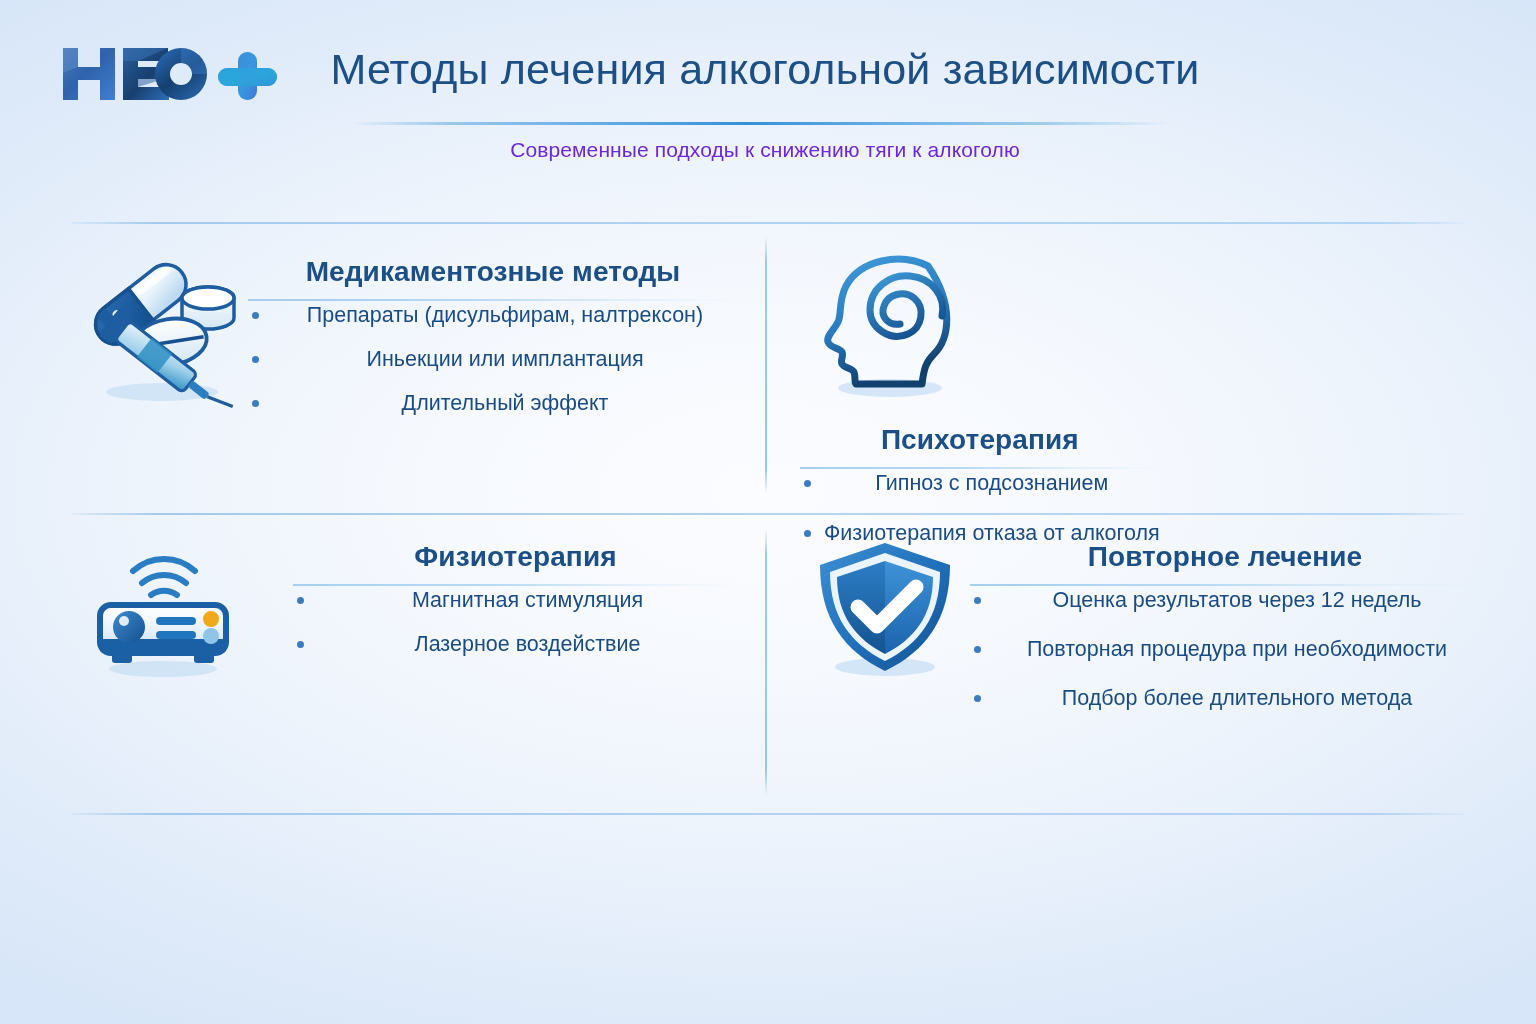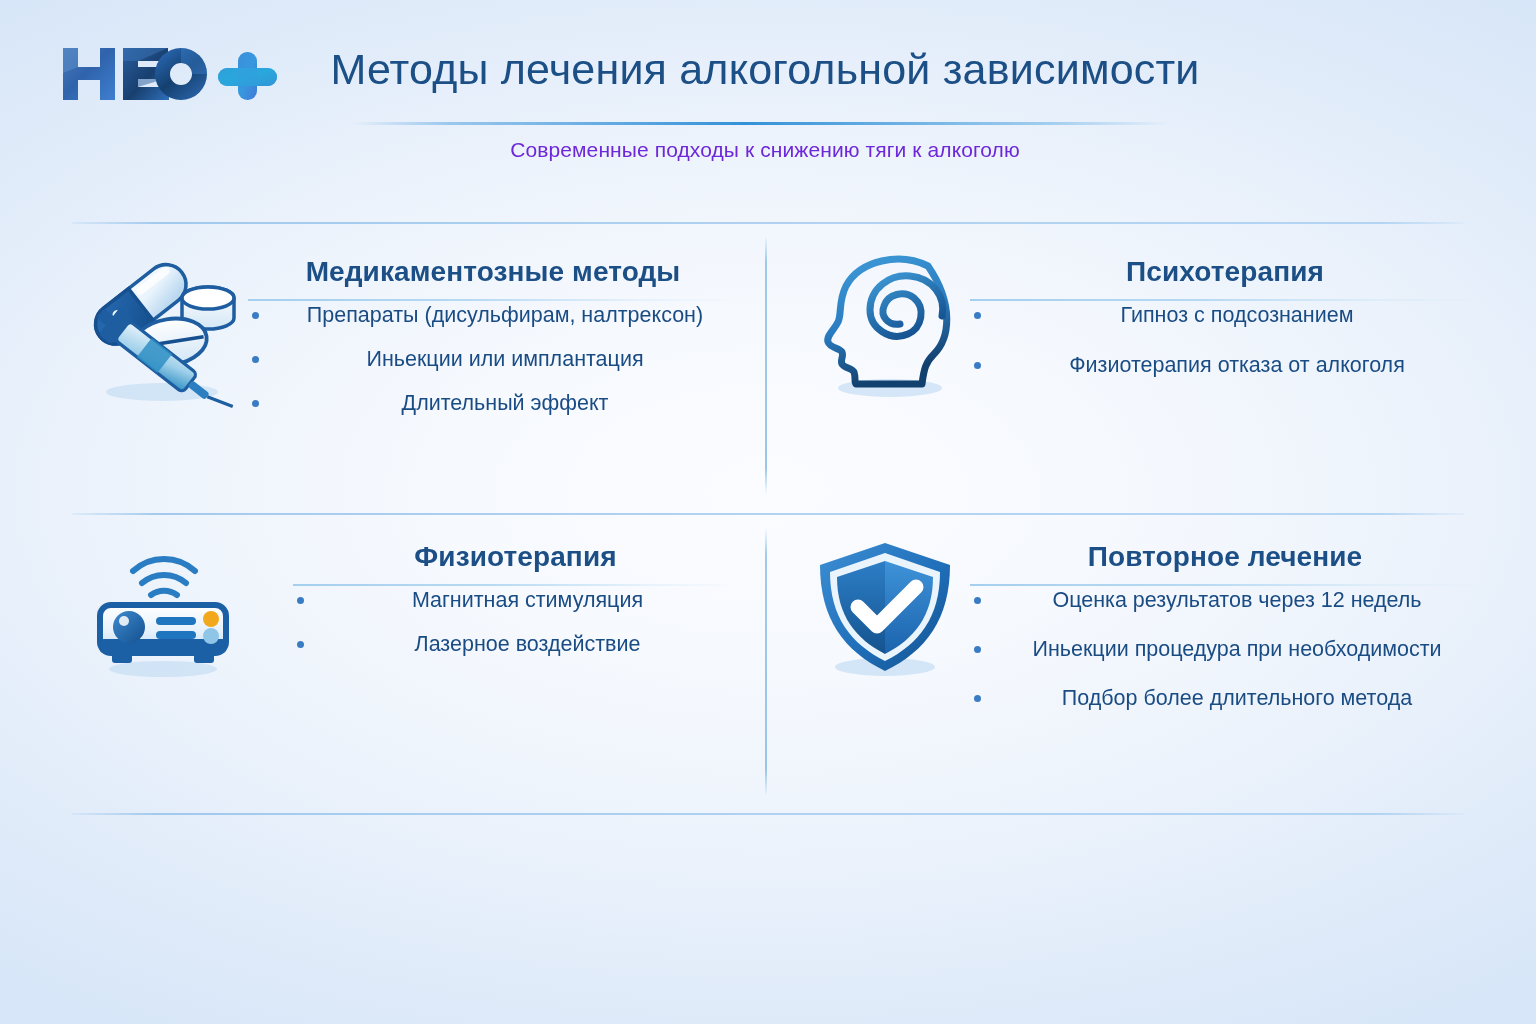--- a/index.html
+++ b/index.html
@@ -123,21 +123,21 @@
     height: 591px;
   }
 
   .card {
     position: absolute;
     display: flex;
     align-items: flex-start;
     text-align: center;
   }
   .card.c1 { left: 78px;  top: 20px;  width: 660px; }
-  .card.c2 { left: 800px; top: 20px;  width: 680px; }
+  .card.c2 { left: 800px; top: 20px;  width: 680px; flex-direction: column; }
   .card.c3 { left: 78px;  top: 305px; width: 660px; gap: 45px; }
   .card.c4 { left: 800px; top: 305px; width: 680px; }
 
   .card-icon {
     flex: 0 0 auto;
     width: 170px;
     height: 168px;
     position: relative;
   }
   .card-icon svg { display: block; }
@@ -448,20 +448,20 @@
           <path d="M85 34 L37 50 C37 89, 56 112, 85 127 Z" fill="url(#shInL)"></path>
 
           <path d="M58 80 L77 99 L116 60" fill="none" stroke="#ffffff" stroke-width="15" stroke-linecap="round" stroke-linejoin="round"></path>
         </svg>
       </div>
       <div class="card-body">
         <div class="card-heading">Повторное лечение</div>
         <div class="card-rule"></div>
         <ul class="bullets">
           <li>Оценка результатов через 12 недель</li>
-          <li>Иньекции процедура при необходимости</li>
+          <li>Повторная процедура при необходимости</li>
           <li>Подбор более длительного метода</li>
         </ul>
       </div>
     </div>
 
   </div>
 </div>
 
 </body></html>

